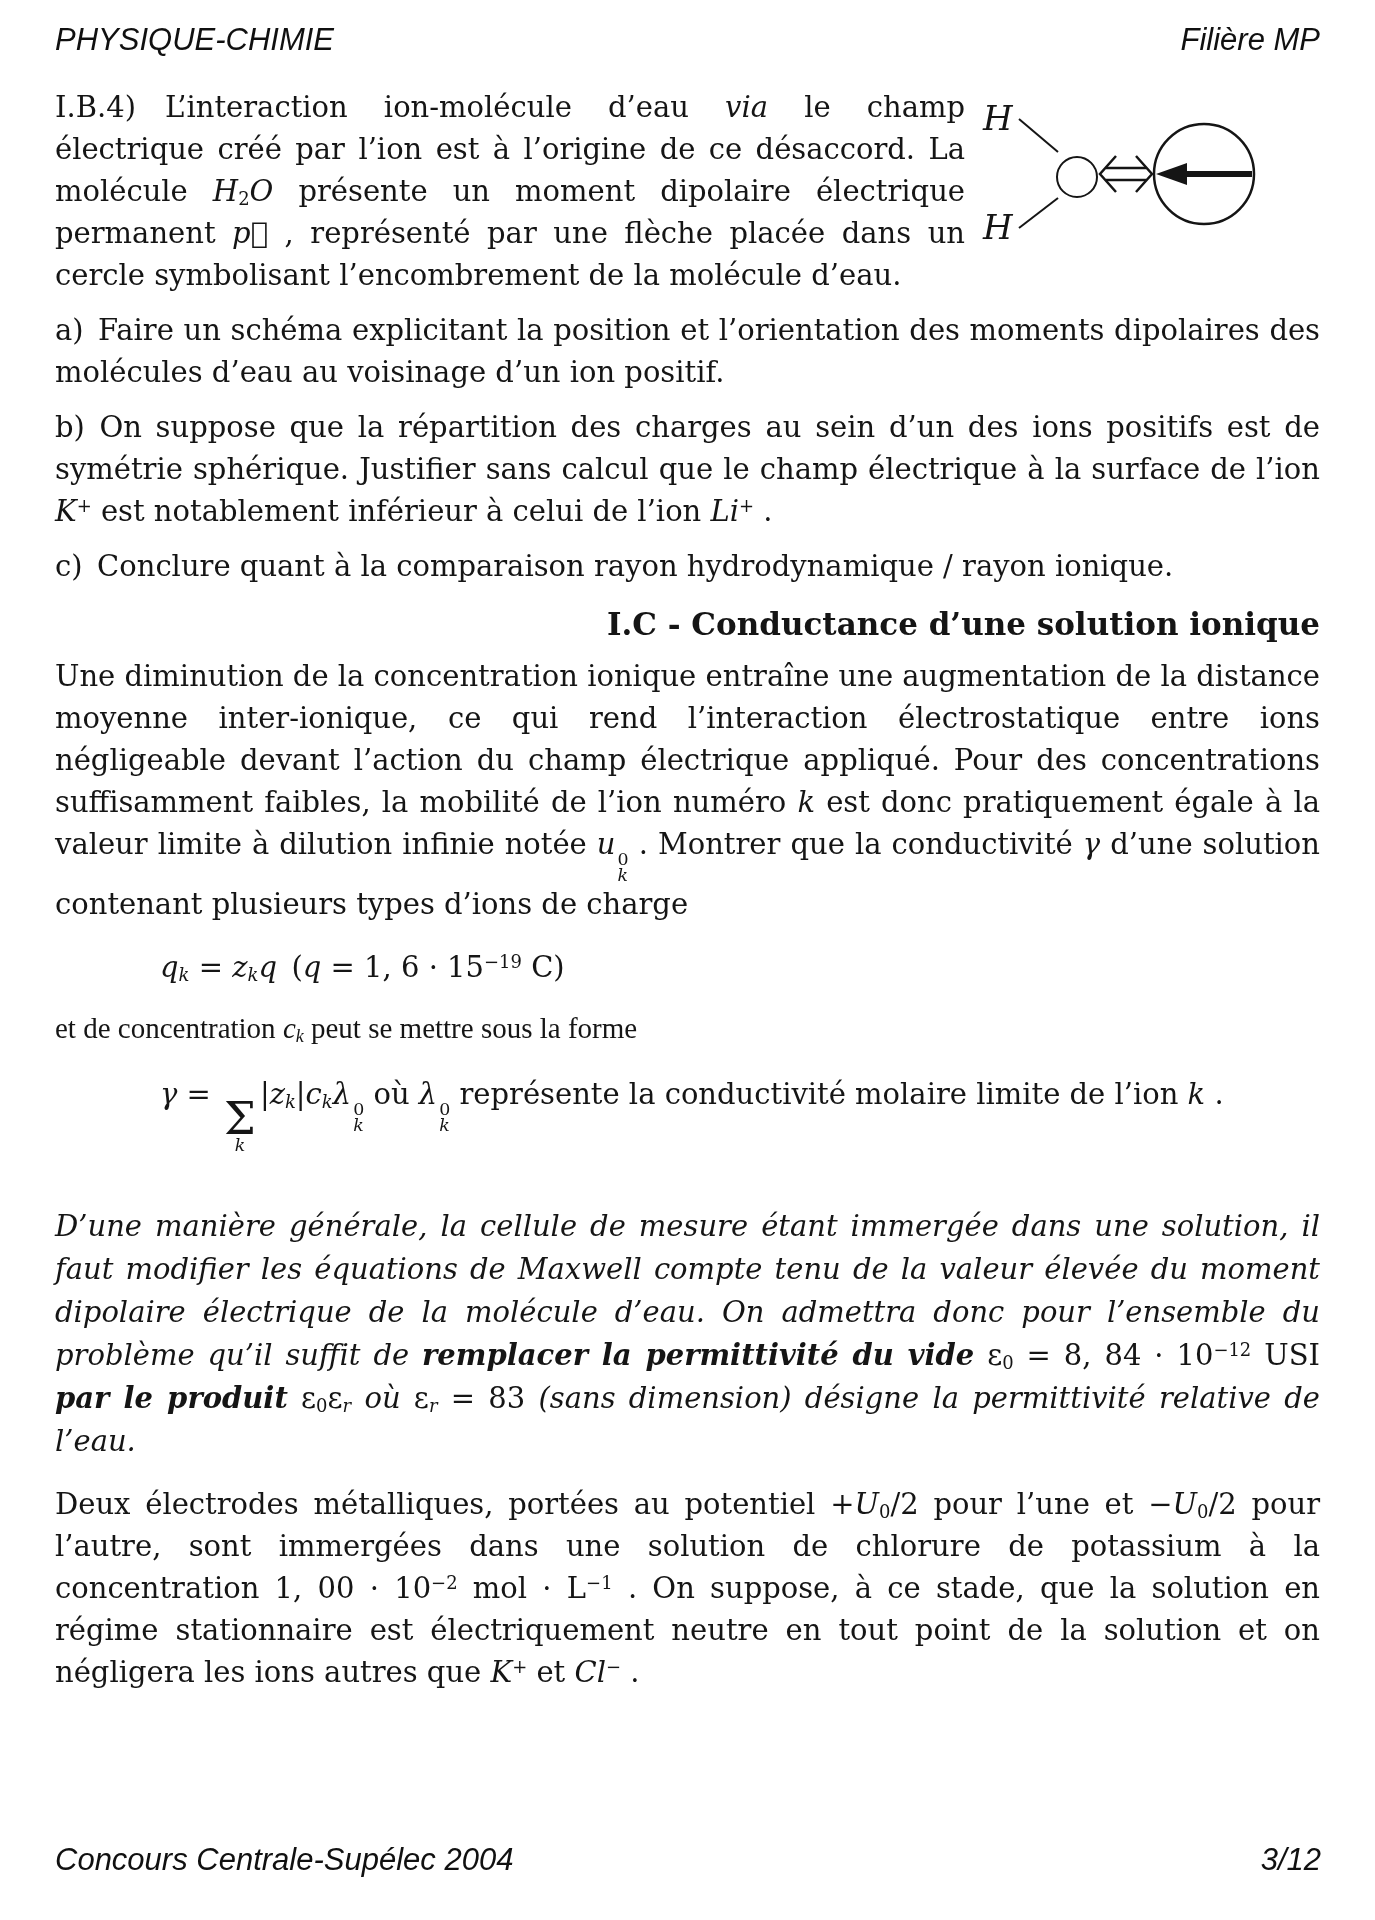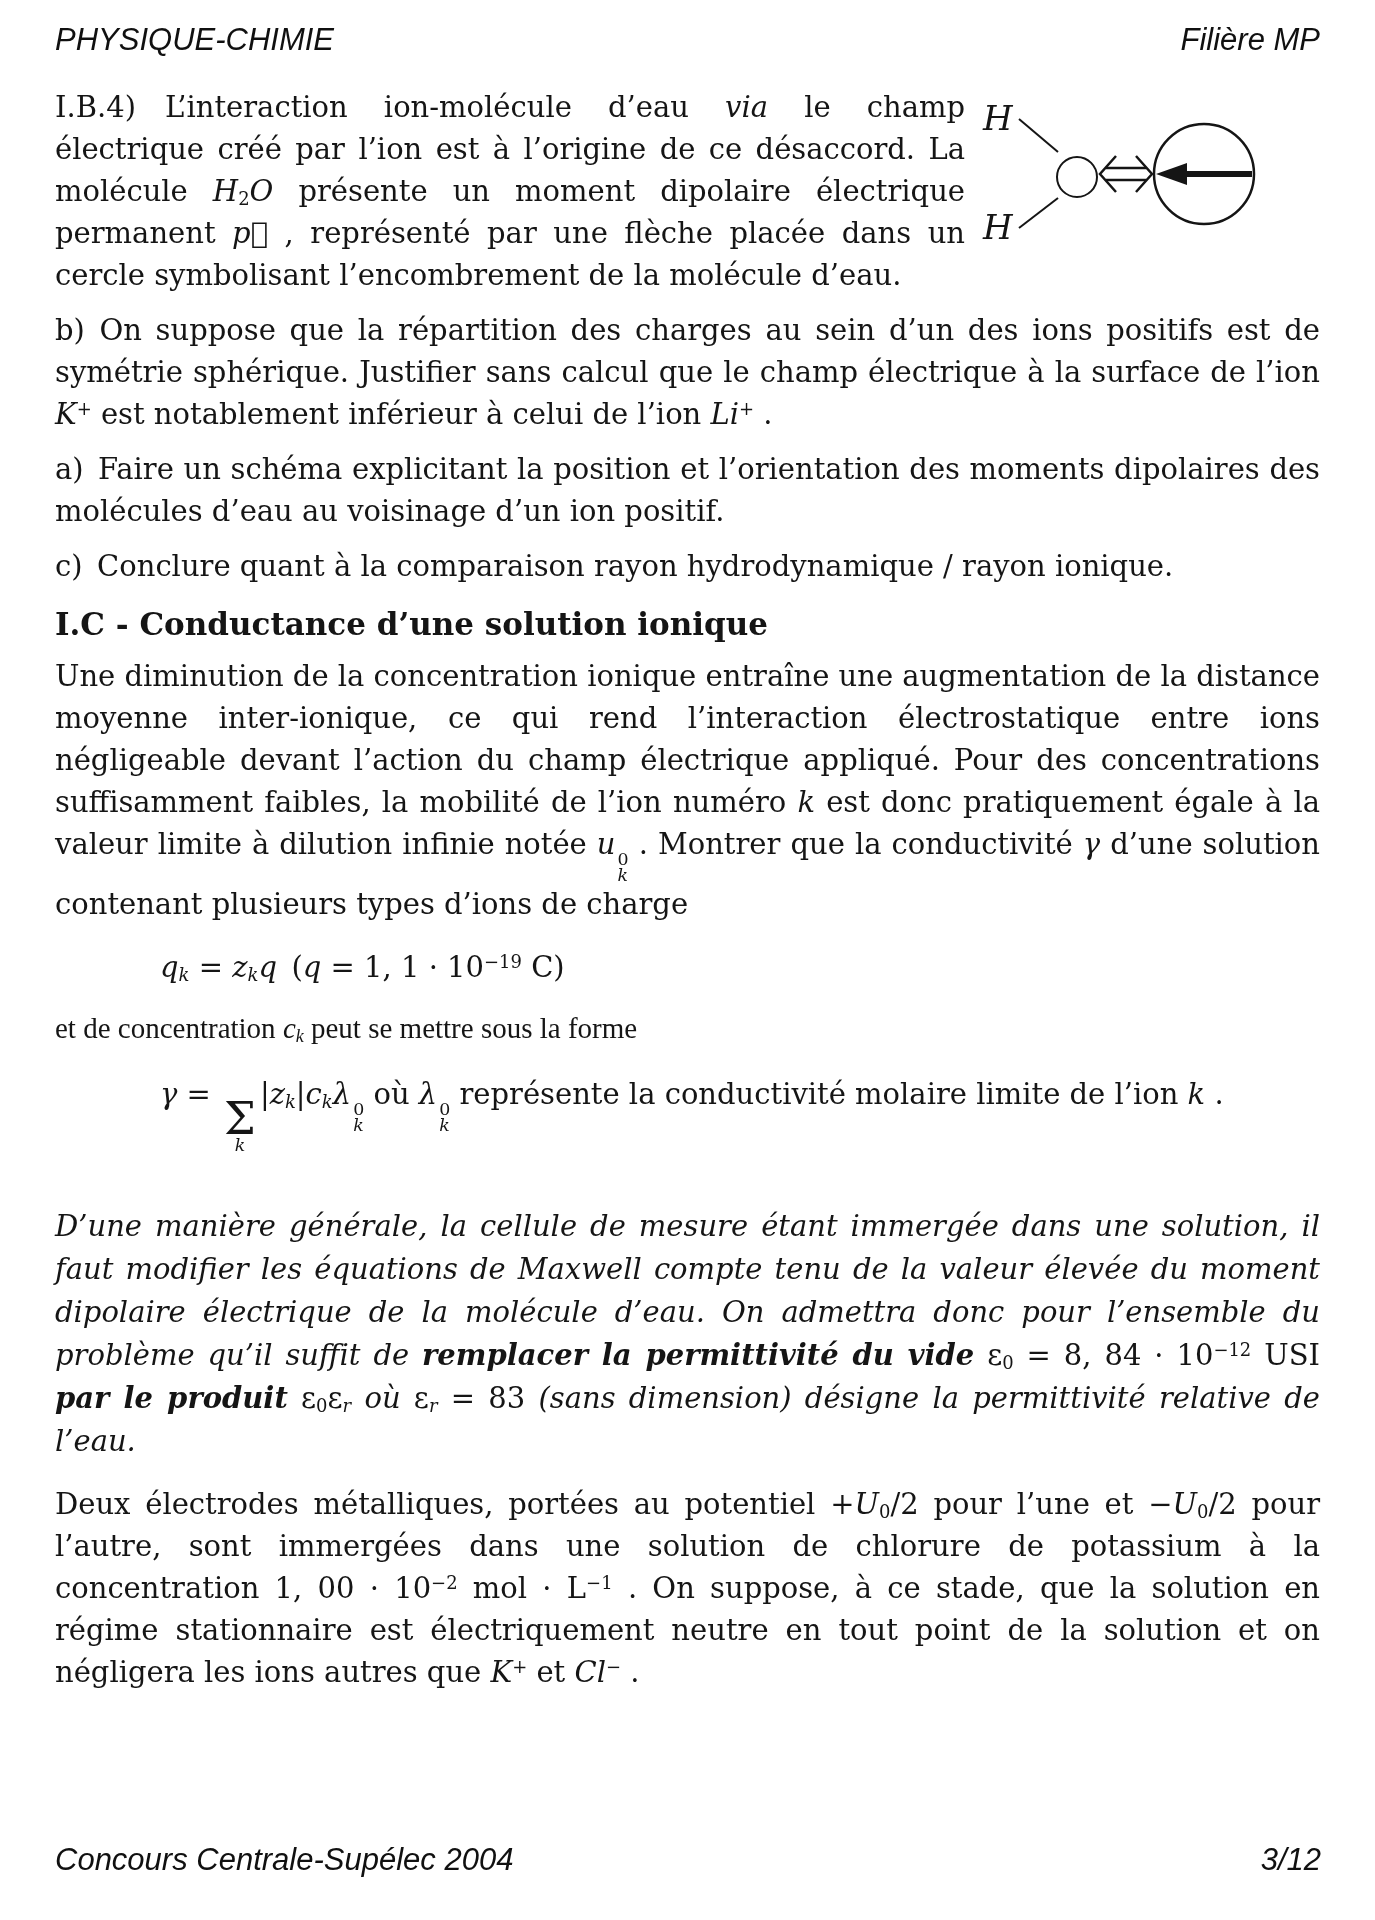--- a/index.html
+++ b/index.html
@@ -32,21 +32,21 @@
     text-align:justify;
   }
   .para1{margin-top:28px;}
   .figwrap{
     float:right;width:345px;height:180px;
     margin:0 0 6px 10px;
   }
   .item{margin-top:13px;}
   .heading-ic{
     margin-top:18px;font-size:31px;font-weight:bold;line-height:1.25;
-    text-align:left;
+    text-align:right;
   }
   .para-ic{margin-top:12px;}
   .formula{margin-top:16px;padding-left:105px;text-align:left;}
   .formula-qk{line-height:52px;}
   .formula-gamma{margin-top:14px;line-height:62px;}
   .para-conc{margin-top:14px;font-family:Liberation Serif, serif;}
   .title2{
     margin-top:58px;text-align:center;
     font-style:italic;font-weight:400;
     font-size:42px;line-height:1.15;
@@ -102,32 +102,32 @@
             <line x1="209" y1="88" x2="277" y2="88" stroke-width="6"></line>
           </g>
           <polygon points="181,88 212,77 212,99" fill="#151515"></polygon>
           <text class="figH" x="8" y="44">H</text>
           <text class="figH" x="8" y="153">H</text>
         </svg>
       </span>
       <span><span>I.B.4) L’interaction ion-molécule d’eau </span><span class="r-i">via</span><span> le champ électrique créé par l’ion est à l’origine de ce désaccord. La molécule </span><span class="r-i">H</span><span class="r-sub">2</span><span class="r-i">O</span><span> présente un moment dipolaire électrique permanent </span><span class="r-i">p⃗</span><span> , représenté par une flèche placée dans un cercle symbolisant l’encombrement de la molécule d’eau.</span></span>
     </p>
 
+    <p class="body item"><span>a) Faire un schéma explicitant la position et l’orientation des moments dipolaires des molécules d’eau au voisinage d’un ion positif.</span></p>
     <p class="body item"><span>b) On suppose que la répartition des charges au sein d’un des ions positifs est de symétrie sphérique. Justifier sans calcul que le champ électrique à la surface de l’ion </span><span class="r-i">K</span><span class="r-sup">+</span><span> est notablement inférieur à celui de l’ion </span><span class="r-i">Li</span><span class="r-sup">+</span><span> .</span></p>
-    <p class="body item"><span>a) Faire un schéma explicitant la position et l’orientation des moments dipolaires des molécules d’eau au voisinage d’un ion positif.</span></p>
     <p class="body item"><span>c) Conclure quant à la comparaison rayon hydrodynamique / rayon ionique.</span></p>
 
     <h2 class="body heading-ic">I.C - Conductance d’une solution ionique</h2>
 
     <p class="body para-ic"><span>Une diminution de la concentration ionique entraîne une augmentation de la distance moyenne inter-ionique, ce qui rend l’interaction électrostatique entre ions négligeable devant l’action du champ électrique appliqué. Pour des concentrations suffisamment faibles, la mobilité de l’ion numéro </span><span class="r-i">k</span><span> est donc pratiquement égale à la valeur limite à dilution infinie notée </span><span class="r-i">u</span><span class="stack">
           <span class="st-t">0</span>
           <span class="st-b">k</span>
         </span><span> . Montrer que la conductivité </span><span class="r-i">γ</span><span> d’une solution contenant plusieurs types d’ions de charge</span></p>
 
-    <p class="body formula formula-qk"><span class="r-i">q</span><span class="r-subi">k</span><span> = </span><span class="r-i">z</span><span class="r-subi">k</span><span class="r-i">q</span><span> (</span><span class="r-i">q</span><span> = 1, 1 · 10</span><span class="r-sup">−19</span><span> C)</span></p>
+    <p class="body formula formula-qk"><span class="r-i">q</span><span class="r-subi">k</span><span> = </span><span class="r-i">z</span><span class="r-subi">k</span><span class="r-i">q</span><span> (</span><span class="r-i">q</span><span> = 1, 6 · 15</span><span class="r-sup">−19</span><span> C)</span></p>
 
     <p class="body para-conc"><span>et de concentration </span><span class="r-i">c</span><span class="r-subi">k</span><span> peut se mettre sous la forme</span></p>
 
     <p class="body formula formula-gamma"><span class="r-i">γ</span><span> = </span><span class="sum">
           <span class="sum-s">Σ</span>
           <span class="sum-k">k</span>
         </span><span>|</span><span class="r-i">z</span><span class="r-subi">k</span><span>|</span><span class="r-i">c</span><span class="r-subi">k</span><span class="r-i">λ</span><span class="stack">
           <span class="st-t">0</span>
           <span class="st-b">k</span>
         </span><span> où </span><span class="r-i">λ</span><span class="stack">

